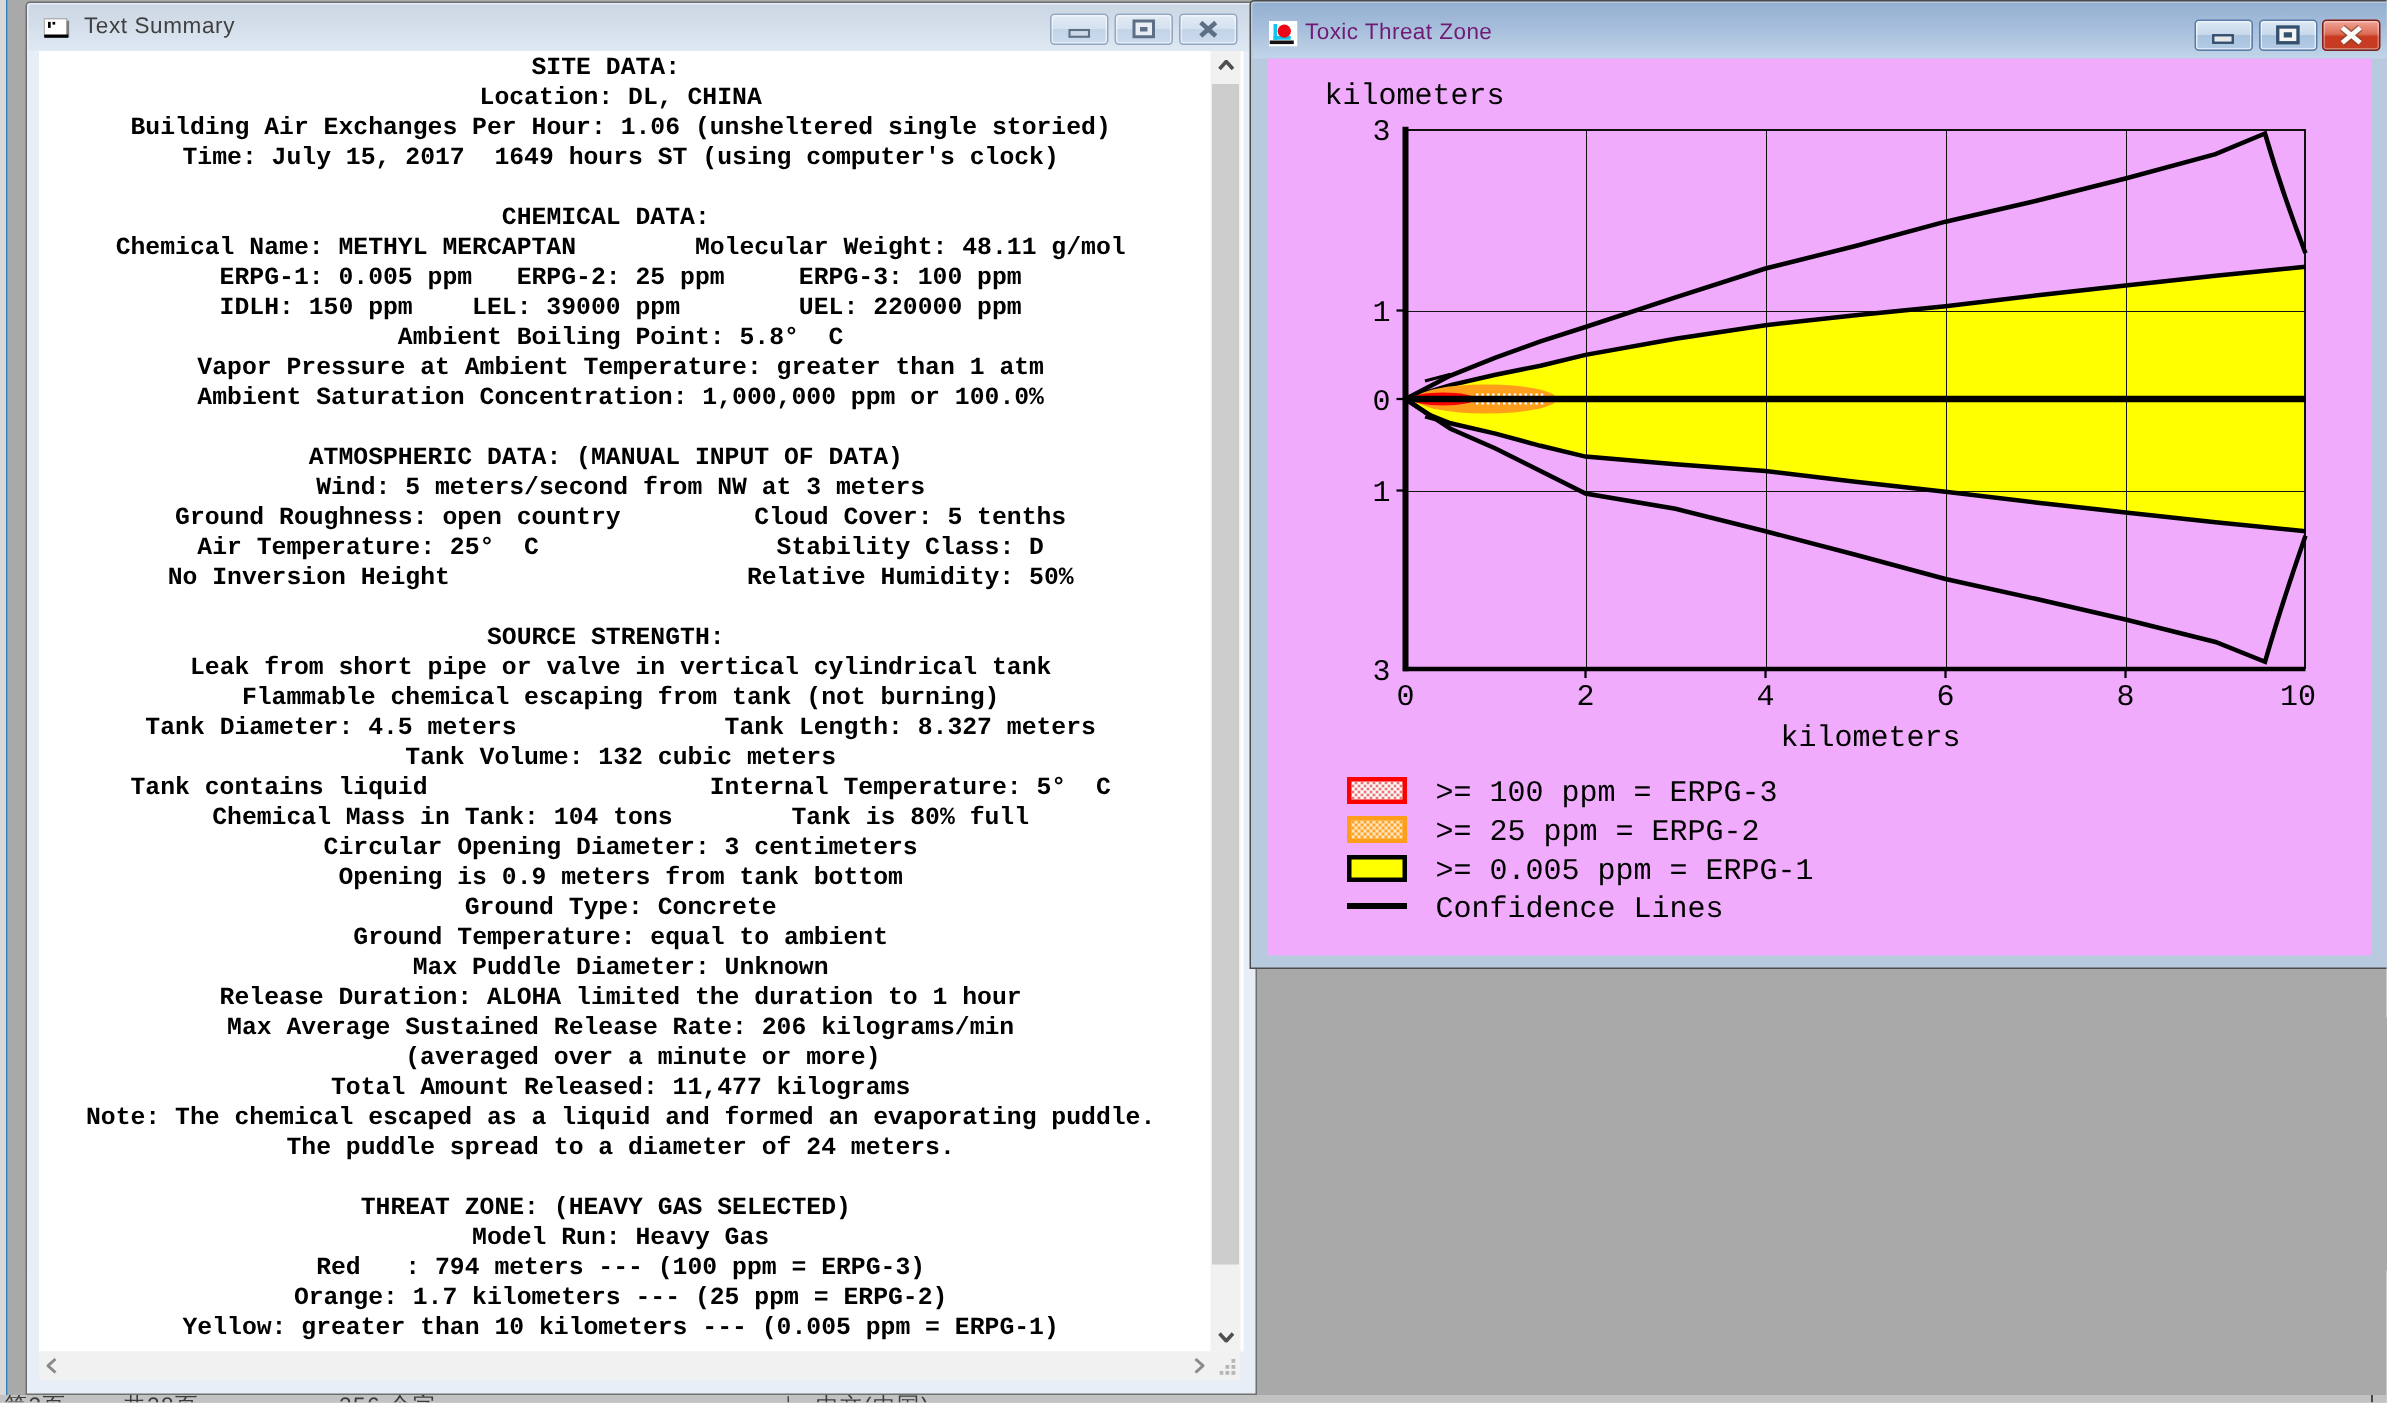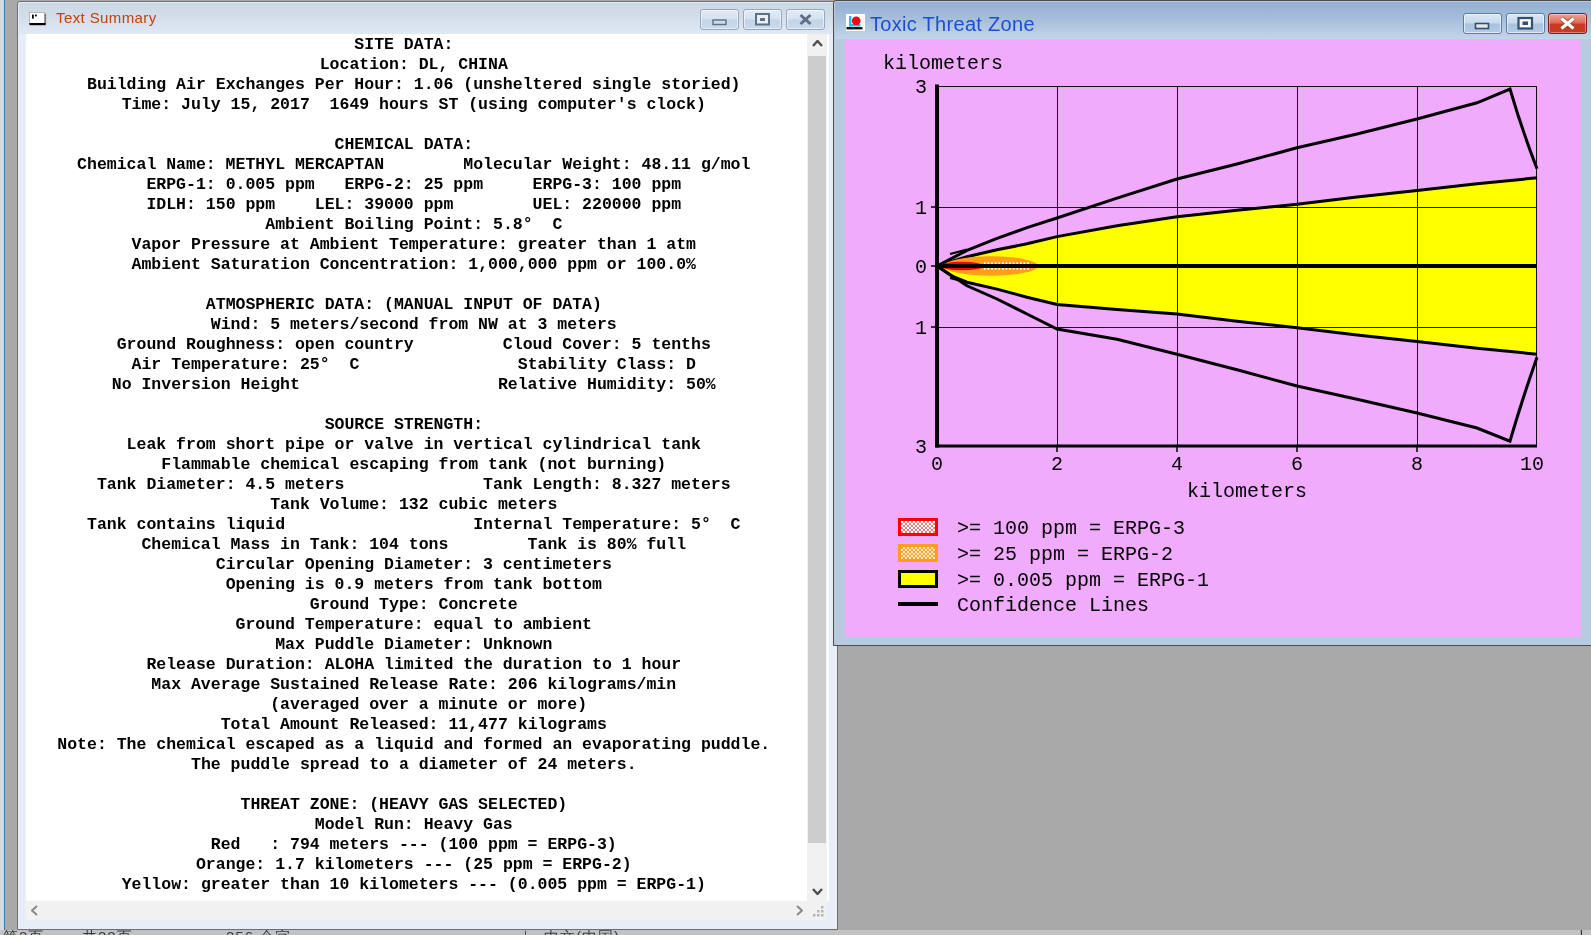--- a/index.html
+++ b/index.html
@@ -14,21 +14,21 @@
   #bottomstrip { left:0; top:930px; width:1591px; height:5px; background:#c2c2c2; overflow:hidden; }
   #bottomstrip .frag { position:absolute; top:-2.5px; font:15px "Liberation Sans",sans-serif; color:#3c3c3c; letter-spacing:1px; }
 
   
   #lwin { left:17px; top:1px; width:821px; height:929px; background:#e7eef7;
           border:1.5px solid #6f6f6f; border-radius:3px 3px 0 0; }
   #ltitle { position:absolute; left:1px; top:1px; right:1px; height:31px;
             background:linear-gradient(180deg,#ccd7e4 0%,#d3deea 45%,#dfe9f4 100%);
             border-radius:2px 2px 0 0; }
   #lico { position:absolute; left:11px; top:9.5px; width:19px; height:15px; }
-  #ltext { position:absolute; left:38px; top:7px; font-size:15px; letter-spacing:0.4px; color:#c2410c; }
+  #ltext { position:absolute; left:38px; top:7px; font-size:15px; letter-spacing:0.4px; color:#404040; }
   .btn { position:absolute; border-radius:3px; }
   .lbtn { top:7px; width:39px; height:21px;
           background:linear-gradient(180deg,#e2ebf5 0%,#d4e1ef 49%,#c3d4e7 51%,#cbdaeb 100%);
           border:1px solid #93a9c3; box-shadow:inset 0 0 0 1px rgba(255,255,255,.55); }
   #lmin { left:682px; } #lmax { left:725px; } #lclose { left:768px; }
 
   #lcontent { position:absolute; left:8px; top:32px; width:803px; height:867px; background:#fff; overflow:hidden;text-align:center; }
   #lpre { position:absolute; left:11.5px; top:0.5px; font-family:"Liberation Mono",monospace;
           font-weight:bold; font-size:16.5px; line-height:20px; color:#000; white-space:pre; }
 
@@ -38,21 +38,21 @@
   #hsb { position:absolute; left:8px; top:899px; width:780.5px; height:18.5px; background:#f1f1f1; }
   #grip { position:absolute; left:788.5px; top:899px; width:20.5px; height:18.5px; background:#f1f1f1; }
 
   
   #rwin { left:833px; top:0px; width:760px; height:646px; background:#b7cade;
           border:1.5px solid #4c4c4c; border-radius:3px 0 0 0; }
   #rtitle { position:absolute; left:1px; top:1px; right:0; height:37px;
             background:linear-gradient(180deg,#94b0d1 0%,#a6bedb 45%,#c2d5e9 100%);
             border-radius:2px 0 0 0; }
   #rico { position:absolute; left:11.5px; top:13px; width:19px; height:17px; }
-  #rtext { position:absolute; left:36px; top:12px; font-size:20px; letter-spacing:0.3px; color:#1d4ed8; }
+  #rtext { position:absolute; left:36px; top:12px; font-size:15px; letter-spacing:0.3px; color:#701a75; }
   .rbtn { top:11.5px; width:39px; height:21px;
           background:linear-gradient(180deg,#dbe7f3 0%,#c8d9ec 49%,#a9c2de 51%,#b4cbe4 100%);
           border:1px solid #5a7da8; box-shadow:inset 0 0 0 1px rgba(255,255,255,.6); }
   #rmin { left:629px; } #rmax { left:671.5px; }
   #rclose { left:714px; top:11.5px; width:39px; height:21px;
             background:linear-gradient(180deg,#f0a396 0%,#dd6d58 45%,#ca3a21 55%,#c43c24 100%);
             border:1px solid #7b2018; box-shadow:inset 0 0 0 1px rgba(255,255,255,.35); }
   #rcontent { position:absolute; left:10.5px; top:37.5px; width:736px; height:598px; background:#f0abfc; }
 </style>
 </head>

